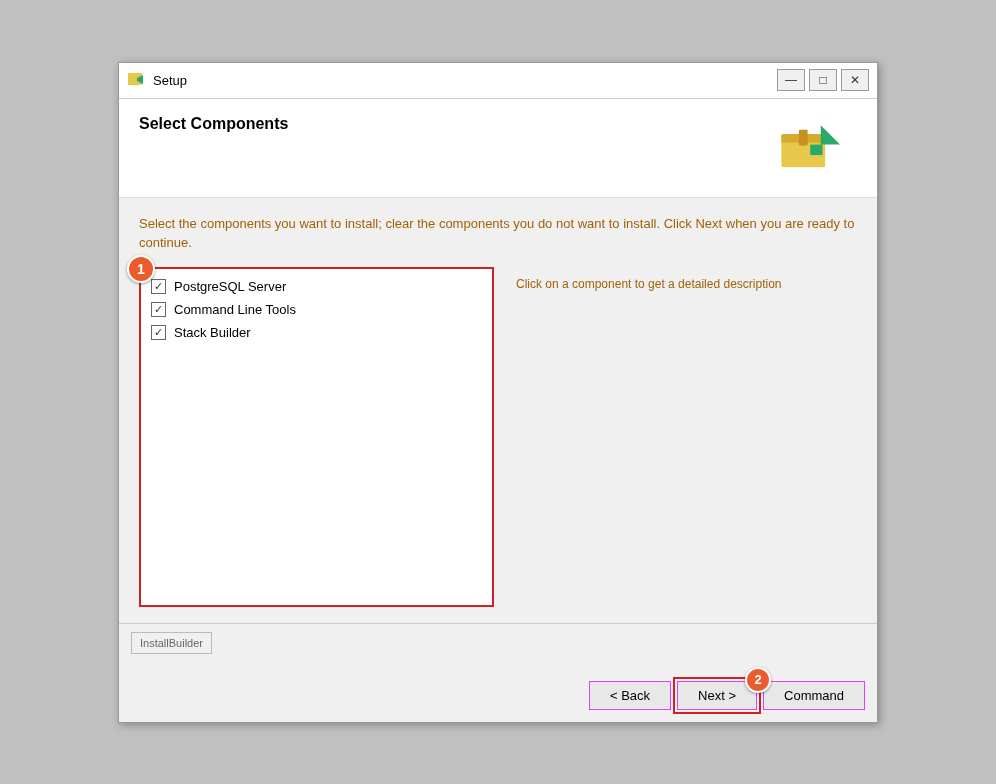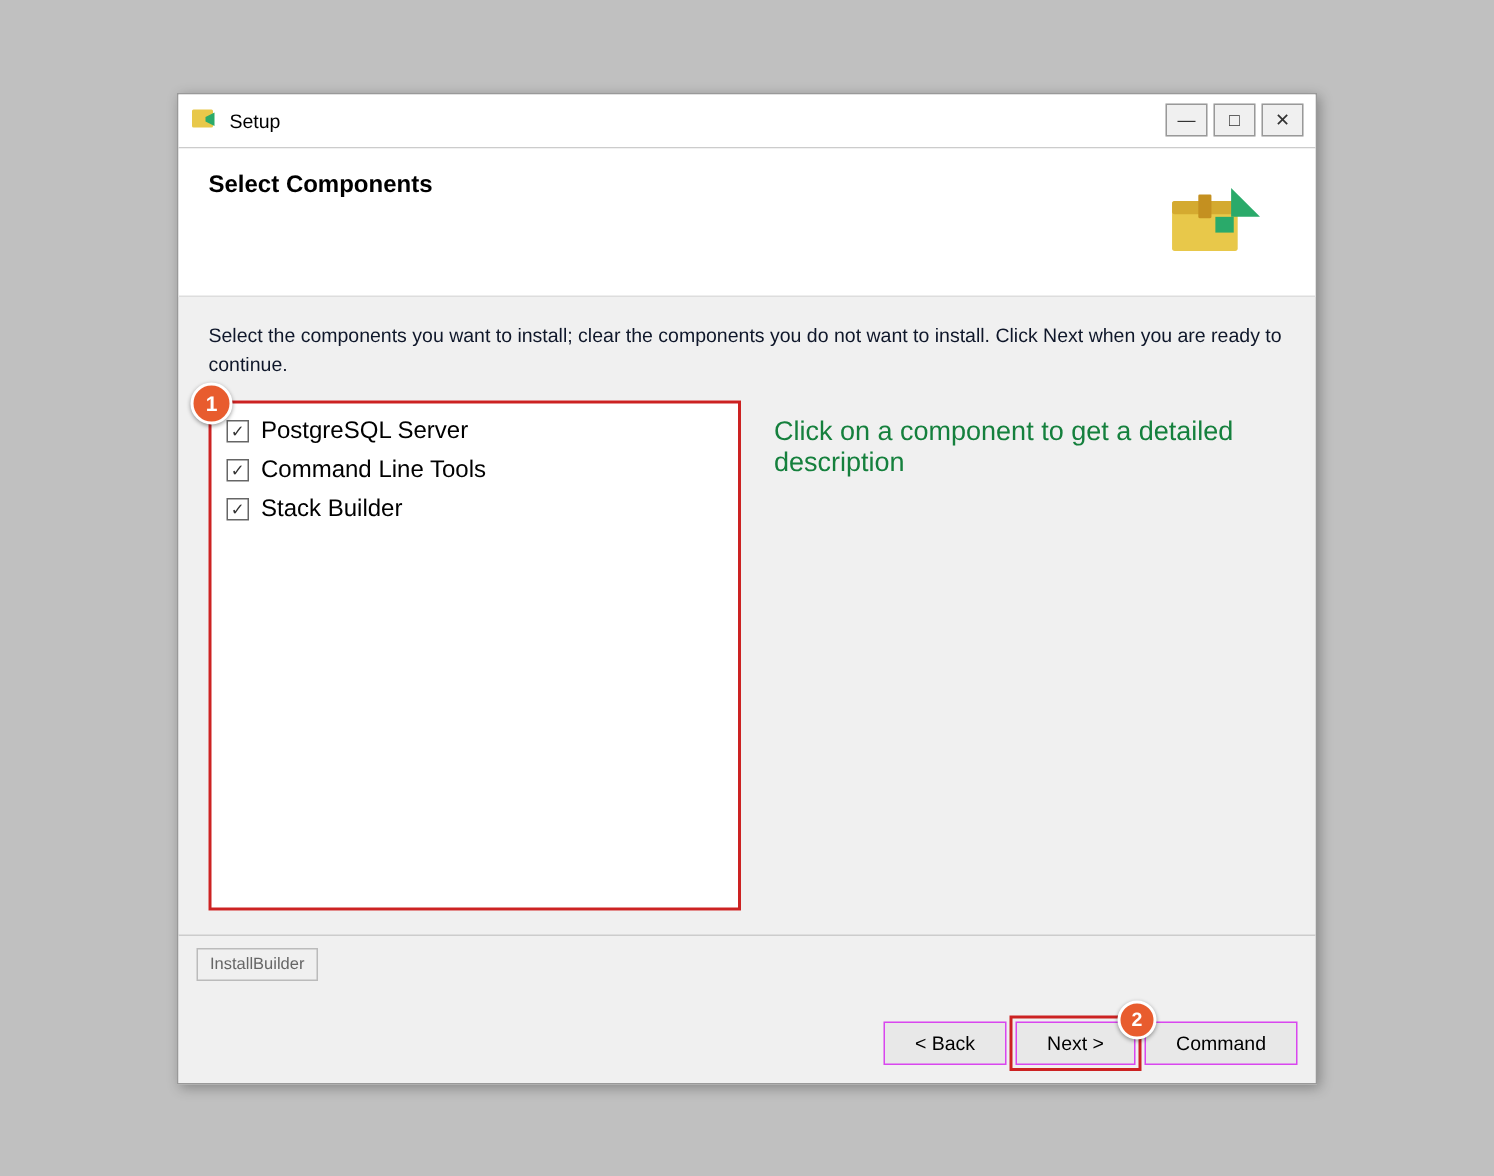--- a/index.html
+++ b/index.html
@@ -77,21 +77,21 @@
       position: relative;
       flex-shrink: 0;
     }
     .content-area {
       padding: 16px 20px;
       flex: 1;
       background: #f0f0f0;
     }
     .description-text {
       font-size: 13px;
-      color: #0f172a;
+      color: #a16207;
       margin-bottom: 14px;
       line-height: 1.5;
     }
     .main-panels {
       display: flex;
       gap: 12px;
       height: 340px;
     }
     .components-panel {
       flex: 1;
@@ -118,21 +118,21 @@
       font-weight: bold;
       font-size: 14px;
       z-index: 10;
       border: 2px solid white;
       box-shadow: 0 1px 3px rgba(0,0,0,0.4);
     }
     .component-item {
       display: flex;
       align-items: center;
       gap: 8px;
-      font-size: 16px;
+      font-size: 13px;
       color: #000;
       cursor: pointer;
     }
     .component-checkbox {
       width: 15px;
       height: 15px;
       border: 1px solid #666;
       background: #fff;
       display: flex;
       align-items: center;
@@ -141,22 +141,22 @@
     }
     .component-checkbox.checked::after {
       content: '✓';
       font-size: 11px;
       color: #333;
     }
     .description-panel {
       flex: 1;
       background: #f0f0f0;
       padding: 10px;
-      font-size: 18px;
-      color: #15803d;
+      font-size: 12px;
+      color: #a16207;
     }
     .footer-section {
       background: #f0f0f0;
       border-top: 1px solid #ccc;
       padding: 8px 12px;
     }
     .install-builder-label {
       font-size: 11px;
       color: #666;
       border: 1px solid #bbb;

